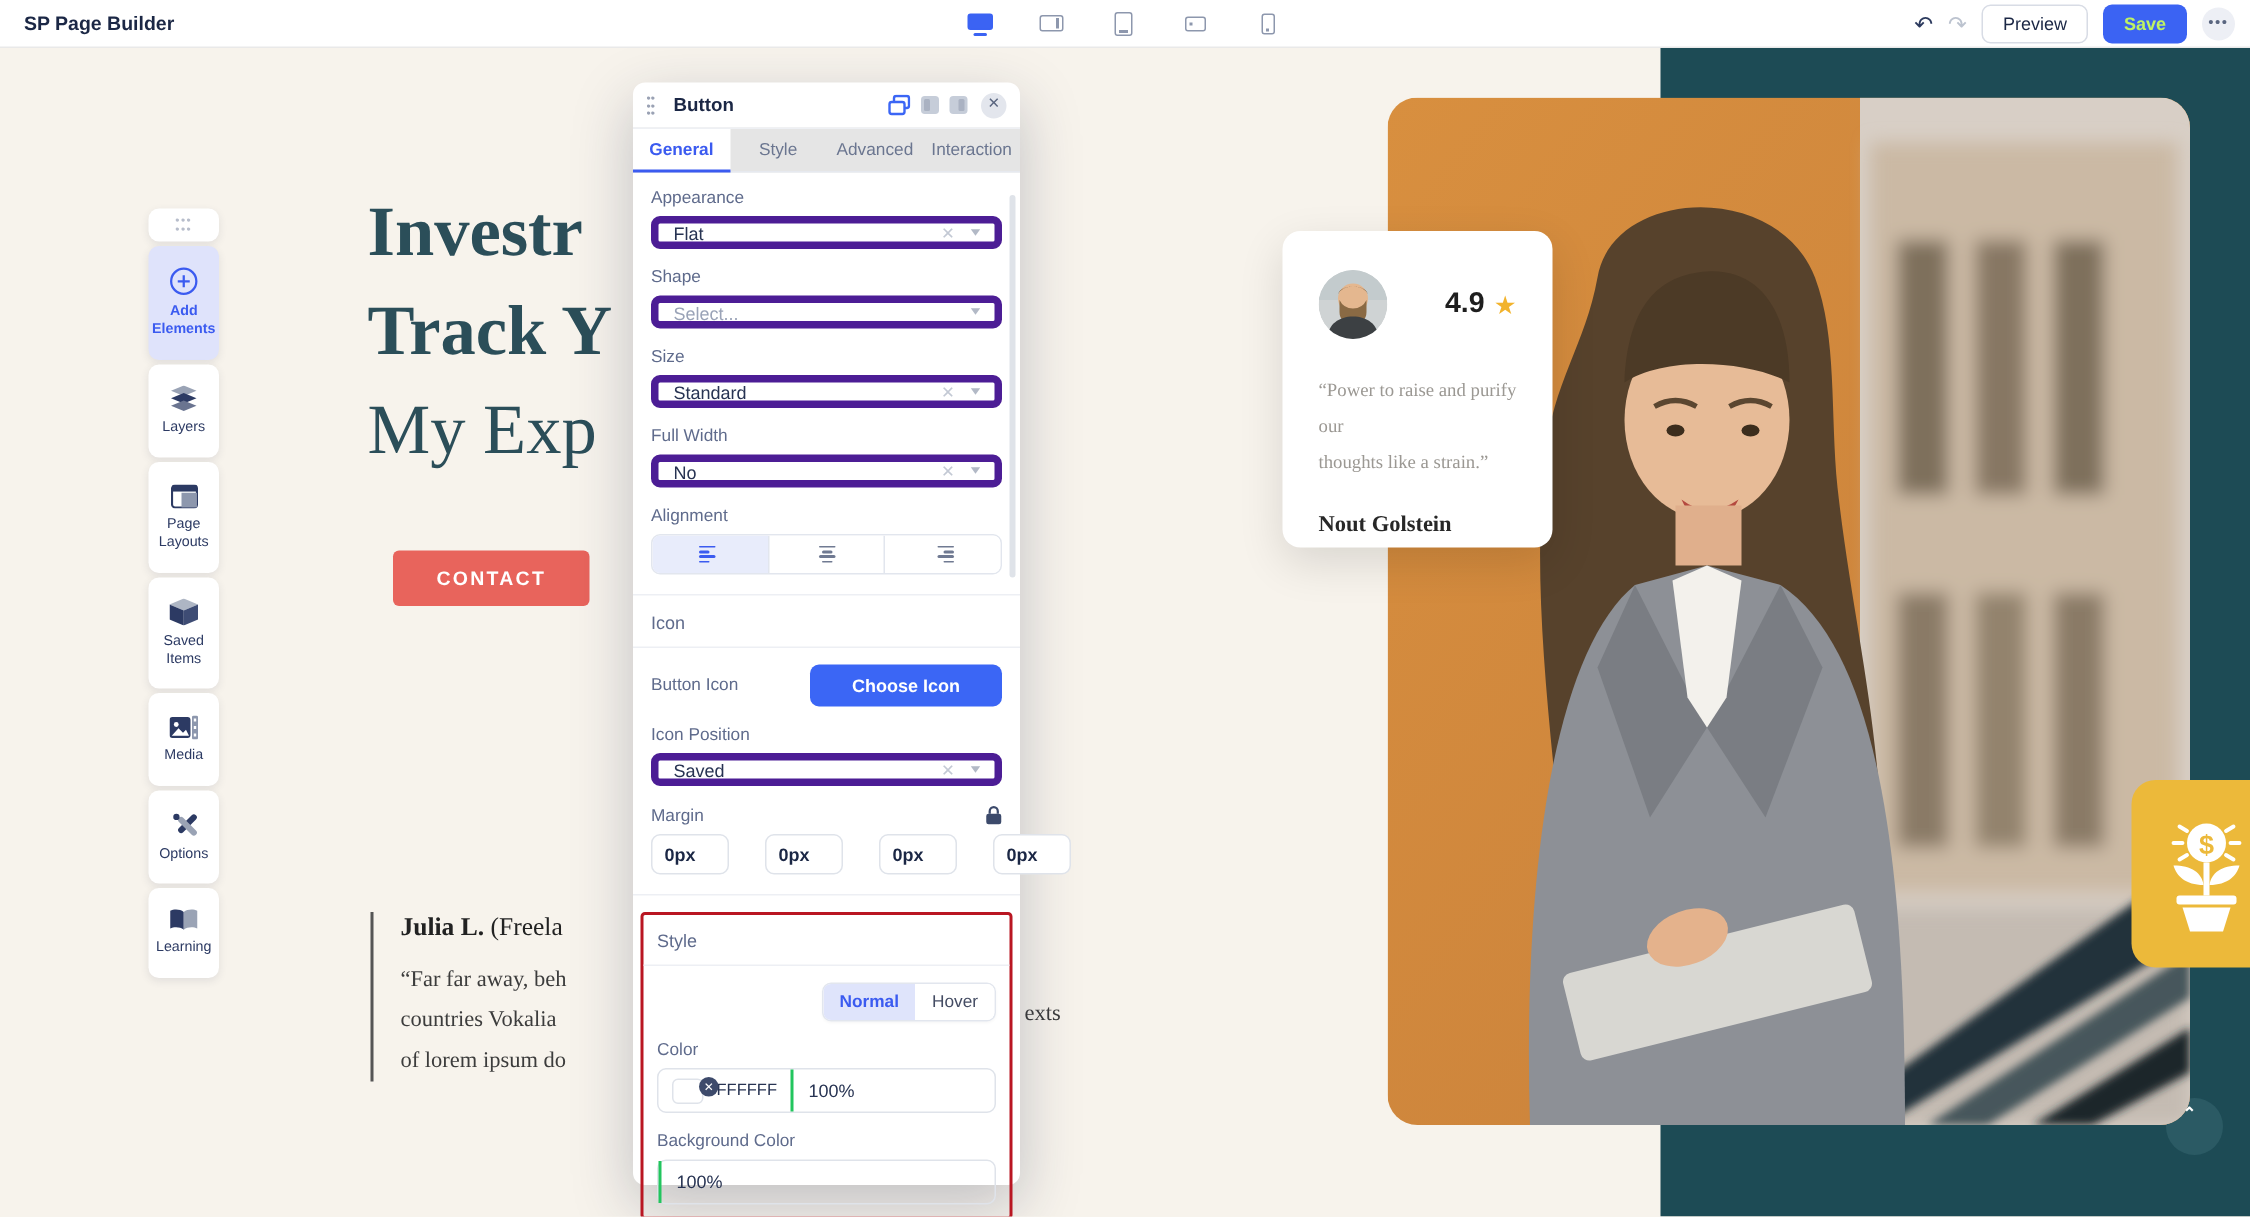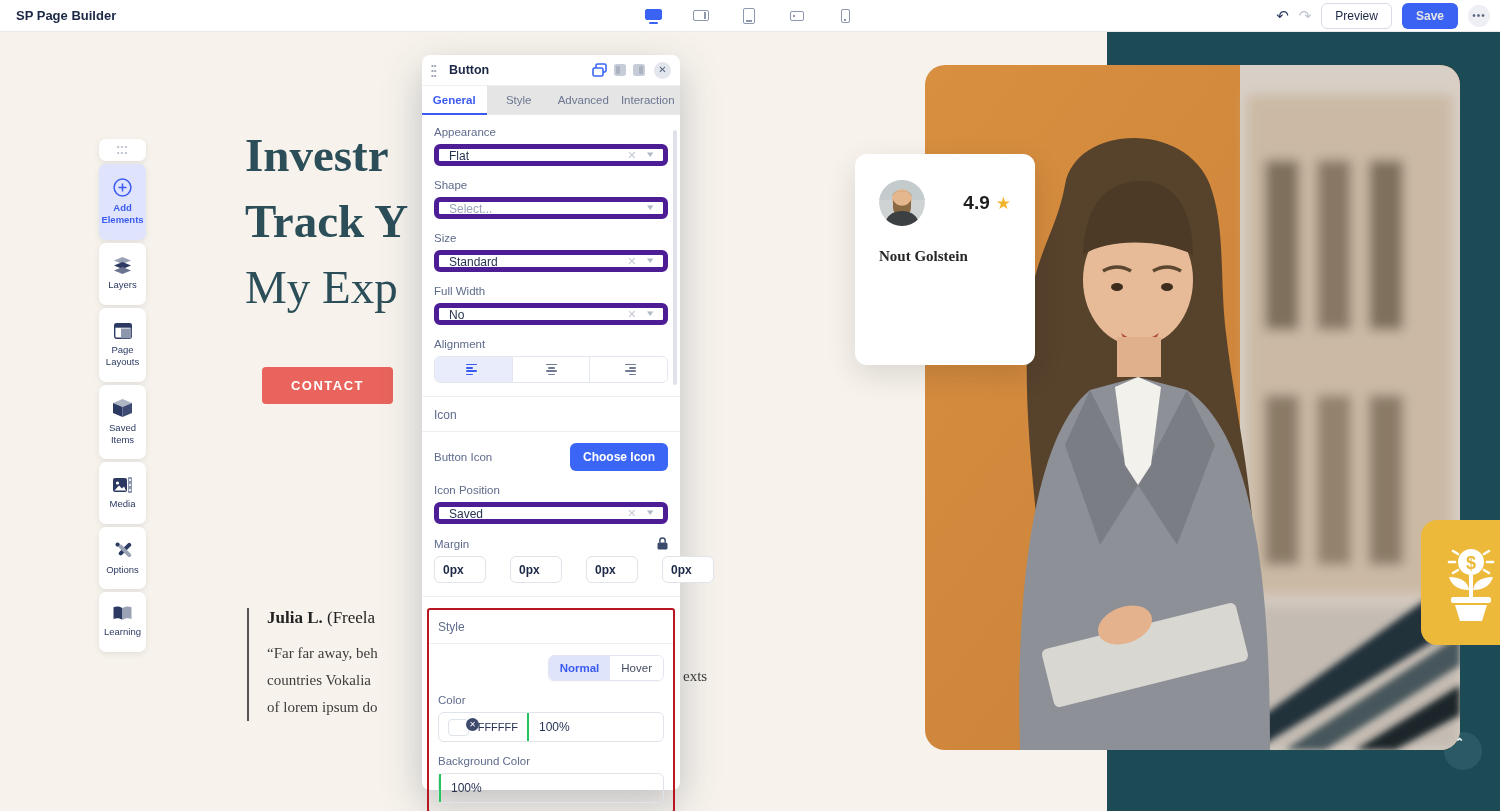--- a/index.html
+++ b/index.html
@@ -15,21 +15,21 @@
   .dev { width:20px; height:16px; position:relative; cursor:pointer; }
   .dev .scr { position:absolute; border:1.5px solid #8d97ad; border-radius:2px; }
   .dev.active .scr { background:#3b63f3; border-color:#3b63f3; }
   .dev .base { position:absolute; background:#3b63f3; height:2px; border-radius:1px; }
   .topbar-right { position:absolute; right:10px; top:0; height:32px; display:flex; align-items:center; gap:10px; }
   .hist { font-size:15px; line-height:1; cursor:pointer; font-family:"DejaVu Sans",sans-serif; }
   .undo { color:#2c3a5e; } .redo { color:#bcc3cf; }
   .btn-preview { background:#fff; border:1px solid #d8dce5; border-radius:6px; padding:5px 13px;
                  font-size:12px; color:#1b2745; cursor:pointer; }
   .btn-save { background:#3b63f3; border:none; border-radius:6px; padding:6px 14px;
-              font-size:12px; color:#e5e5e5; font-weight:600; cursor:pointer; }
+              font-size:12px; color:#bef264; font-weight:600; cursor:pointer; }
   .btn-more { width:22px; height:22px; border-radius:50%; background:#edeff5; border:none; cursor:pointer;
               color:#5a6680; font-size:10px; letter-spacing:1px; line-height:1; }
 
   
   .teal-band { position:absolute; left:1107px; top:32px; width:393px; height:779px; background:#1d4b55; z-index:1; }
   .backtop { position:absolute; left:1444px; top:732px; width:38px; height:38px; border-radius:50%;
              background:#2b5a64; z-index:2; cursor:pointer; }
   .photo-card { position:absolute; left:925px; top:65px; width:535px; height:685px; border-radius:20px;
                 overflow:hidden; z-index:3; }
   .backtop-chevron { position:absolute; left:1455px; top:736px; z-index:6; color:#fff; font-size:11px;
@@ -110,21 +110,21 @@
   .sel-val.placeholder { color:#9aa3b7; font-weight:400; }
   .clear-x { color:#c3c9d4; font-size:11px; margin-right:12px; cursor:pointer; }
   .chev { color:#b2b9c6; font-size:9px; transform:scaleX(1.4); cursor:pointer; }
   .segmented { height:27px; border:1px solid #e2e6ee; border-radius:6px; display:flex; overflow:hidden; }
   .seg { flex:1; display:flex; align-items:center; justify-content:center; cursor:pointer; background:#fff; }
   .seg + .seg { border-left:1px solid #e2e6ee; }
   .seg.active { background:#e8ecfb; }
   .divider { height:1px; background:#edeff4; margin:2px -12px 11px -12px; }
   .section-title { font-size:12px; color:#5f6b8c; margin-bottom:9px; }
   .row-between { display:flex; align-items:center; justify-content:space-between; }
-  .btn-choose { background:#3b66f5; color:#fff; border:none; border-radius:6px; padding:7px 13px;
+  .btn-choose { background:#3b66f5; color:#fff; border:none; border-radius:6px; padding:7px 28px;
                 font-size:12px; font-weight:600; cursor:pointer; }
   .margin-row { display:flex; gap:24px; }
   .margin-row input { width:52px; height:27px; border:1px solid #dfe3ea; border-radius:6px; padding:0 8px;
                       font-size:12px; font-weight:600; color:#1b2745; font-family:"Liberation Sans",sans-serif; }
   .red-box { border:2px solid #b91622; border-radius:3px; margin:0 -7px; padding:10px 9px 8px 9px; }
   .state-toggle { display:flex; justify-content:flex-end; margin-bottom:13px; }
   .toggle-wrap { border:1px solid #e2e6ee; border-radius:6px; display:flex; overflow:hidden;
                  box-shadow:0 1px 2px rgba(0,0,0,.04); }
   .toggle-opt { padding:6px 11px; font-size:11.5px; color:#444c63; cursor:pointer; background:#fff; }
   .toggle-opt.active { background:#dfe4fb; color:#3b5bf0; font-weight:600; }
@@ -258,20 +258,24 @@
         <path d="M14,20 a10,10 0 0 0 18,0 l0,8 a9,9 0 0 1 -18,0 Z" fill="#8a6a44"></path>
         <path d="M13,17 c0,-8 20,-8 20,0 c0,-2 -3,-6 -10,-6 c-7,0 -10,4 -10,6 Z" fill="#7d5f3c"></path>
         <path d="M6,46 c0,-10 8,-15 17,-15 c9,0 17,5 17,15 Z" fill="#3c4043"></path>
       </svg>
     </span>
     <span class="rating">
       <span class="rating-num">4.9</span>
       <span class="star">★</span>
     </span>
   </div>
+  <div class="testi-quote">
+    <div>“Power to raise and purify our</div>
+    <div>thoughts like a strain.”</div>
+  </div>
   <div class="testi-author">Nout Golstein</div>
 </div>
 
 <div class="money-card">
   <svg width="64" height="78" viewBox="0 0 64 78">
     <circle cx="32" cy="18" r="13" fill="#ffffff"></circle>
     <text x="32" y="25" text-anchor="middle" font-size="18" font-weight="bold" fill="#ecb93a" font-family="Liberation Sans, sans-serif">$</text>
     <g stroke="#ffffff" stroke-width="2.6" stroke-linecap="round">
       <line x1="10" y1="18" x2="16" y2="18"></line>
         <line x1="48" y1="18" x2="54" y2="18"></line>

